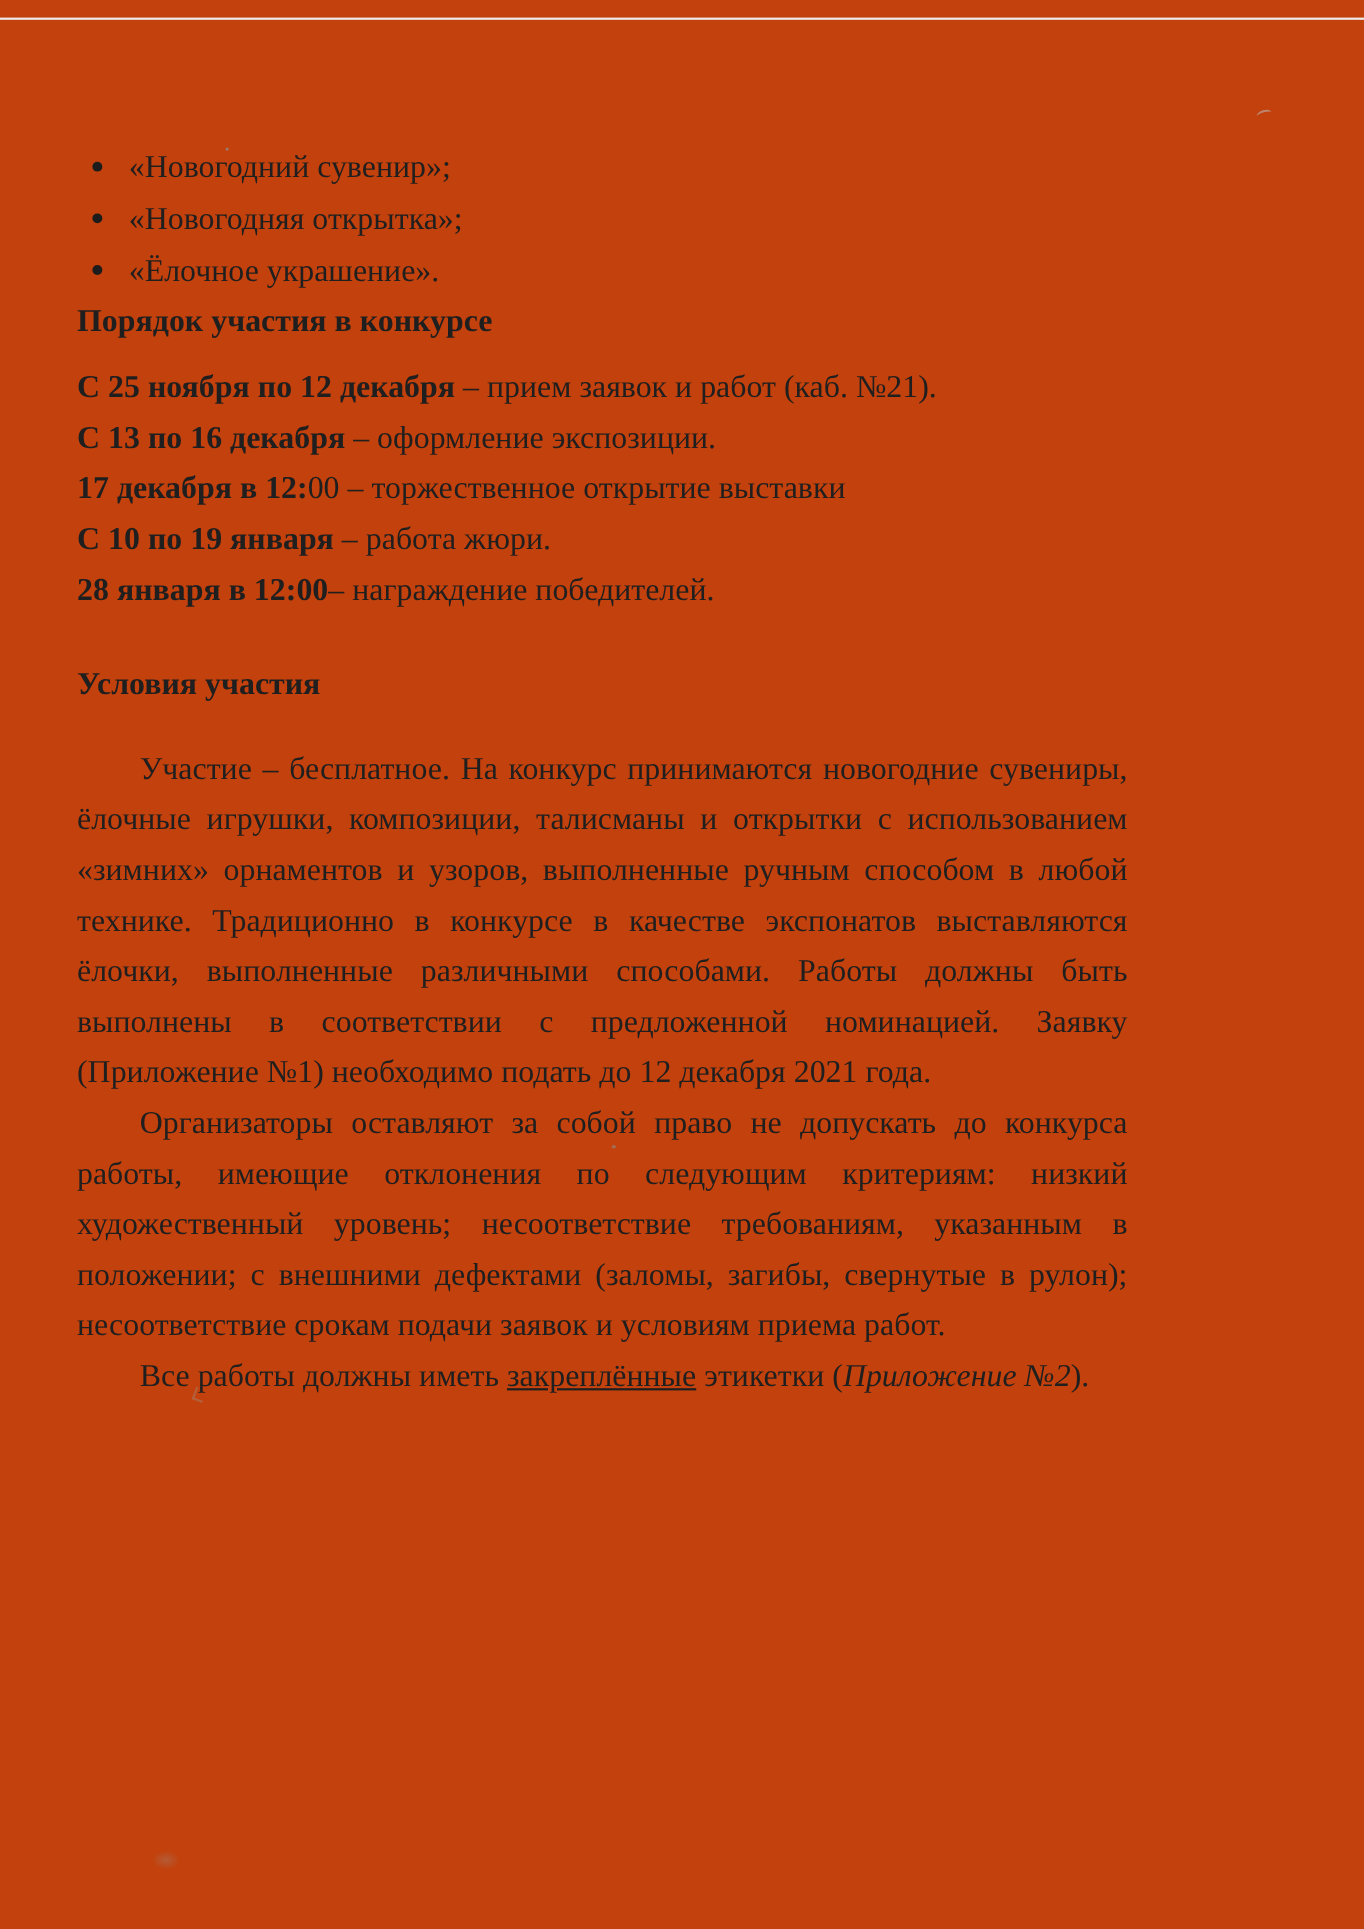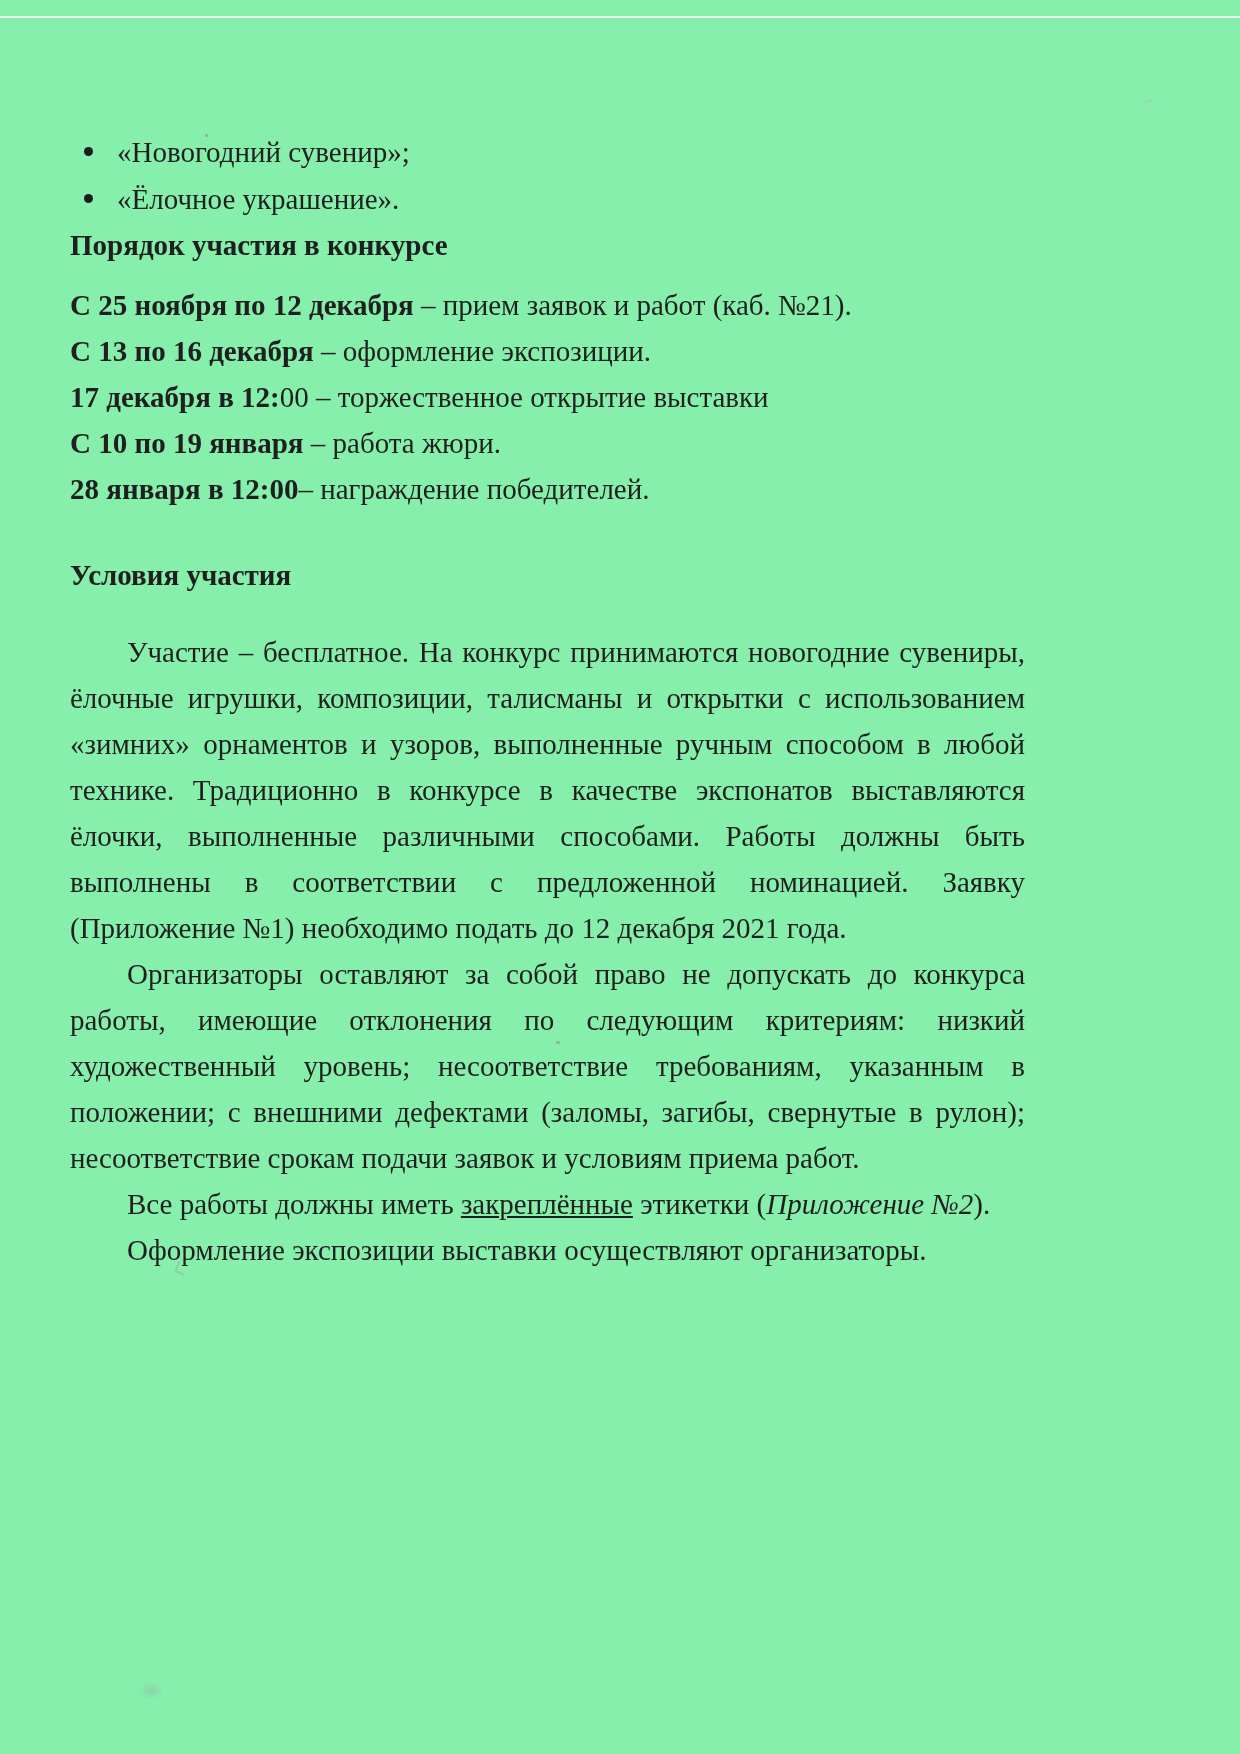--- a/index.html
+++ b/index.html
@@ -1,20 +1,20 @@
 <!DOCTYPE html>
 <html><head>
 <meta charset="utf-8">
 <style>
   * { margin:0; padding:0; box-sizing:border-box; }
   html,body { background:#e9e9e9; }
   .page {
     position:relative;
     width:1240px; height:1754px;
-    background:#86efac;
+    background:#c2410c;
     font-family:"Liberation Serif","DejaVu Serif",serif;
     color:#1f1f1f;
     overflow:hidden;
   }
   .scan-top-line {
     position:absolute; top:16px; left:0; width:100%; height:2px;
     background:#ededed;
   }
   .content {
     position:absolute; left:70px; top:128px; width:955px;
@@ -82,37 +82,40 @@
 
   <div class="content">
 
     <ul class="nominations">
       <li>
         <span class="bullet-dot"></span>
         <span>«Новогодний сувенир»;</span>
       </li>
       <li>
         <span class="bullet-dot"></span>
+        <span>«Новогодняя открытка»;</span>
+      </li>
+      <li>
+        <span class="bullet-dot"></span>
         <span>«Ёлочное украшение».</span>
       </li>
     </ul>
 
     <h2 class="sec-heading">Порядок участия в конкурсе</h2>
 
     <div class="schedule">
       <p class="sched-line"><b>С 25 ноября по 12 декабря</b><span> – прием заявок и работ (каб. №21).</span></p>
       <p class="sched-line"><b>С 13 по 16 декабря</b><span> – оформление экспозиции.</span></p>
       <p class="sched-line"><b>17 декабря в 12:</b><span>00 –  торжественное открытие выставки</span></p>
       <p class="sched-line"><b>С 10 по 19 января</b><span> – работа жюри.</span></p>
       <p class="sched-line"><b>28 января в 12:00</b><span>– награждение победителей.</span></p>
     </div>
 
     <h2 class="sec-heading cond">Условия участия</h2>
 
     <div class="body-text">
       <p class="para"><span>Участие – бесплатное. На конкурс принимаются новогодние сувениры, ёлочные игрушки, композиции, талисманы и открытки с использованием «зимних» орнаментов и узоров, выполненные ручным способом в любой технике. Традиционно в конкурсе в качестве экспонатов выставляются ёлочки, выполненные различными способами. Работы должны быть выполнены в соответствии с предложенной номинацией. Заявку (Приложение №1) необходимо подать до 12 декабря 2021 года.</span></p>
       <p class="para"><span>Организаторы оставляют за собой право не допускать до конкурса работы, имеющие отклонения по следующим критериям: низкий художественный уровень; несоответствие требованиям, указанным в положении; с внешними дефектами (заломы, загибы, свернутые в рулон); несоответствие срокам подачи заявок и условиям приема работ.</span></p>
       <p class="para"><span>Все работы должны иметь </span><span style="text-decoration: underline;">закреплённые</span><span> этикетки (</span><span style="font-style: italic; font-family: Liberation Serif, serif;">Приложение №2</span><span>).</span></p>
-      <p class="para"><span>Оформление экспозиции выставки осуществляют организаторы.</span></p>
     </div>
 
   </div>
 </div>
 
 </body></html>

